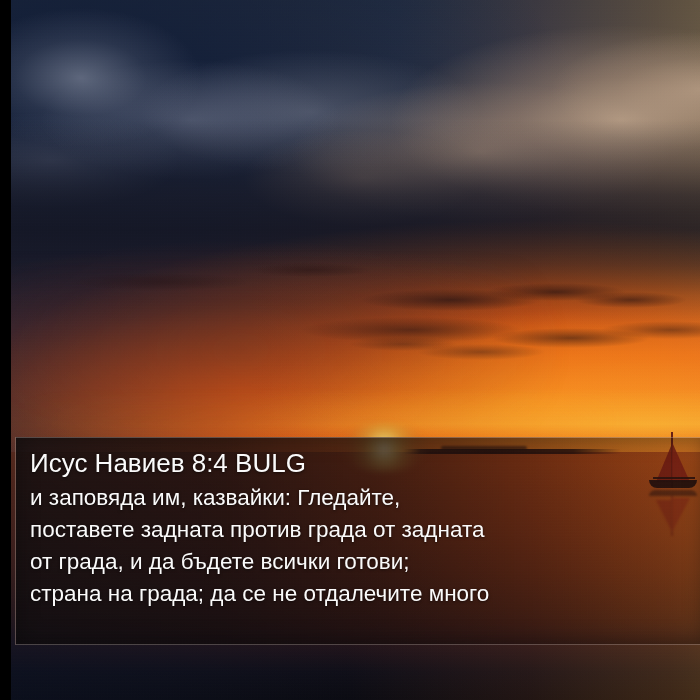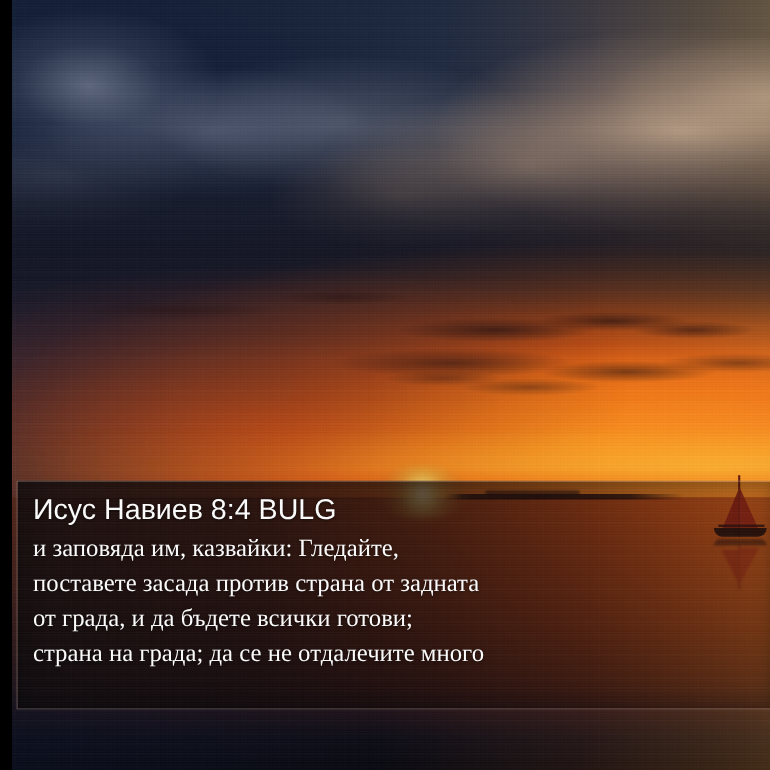--- a/index.html
+++ b/index.html
@@ -320,21 +320,20 @@
     margin: 0;
     padding: 0;
     list-style: none;
   }
   #verse-body li {
     color: #ffffff;
     font-size: 22.5px;
     line-height: 32px;
     white-space: nowrap;
     text-shadow: 0 1px 3px rgba(0,0,0,0.6);
-    font-family: Liberation Serif, serif;
   }
 
   
   .grain {
     opacity: 0.05;
     background-image:
       repeating-linear-gradient(0deg, rgba(255,255,255,0.5) 0px, rgba(0,0,0,0.5) 1px, rgba(255,255,255,0.4) 2px, rgba(0,0,0,0.4) 3px),
       repeating-linear-gradient(90deg, rgba(255,255,255,0.4) 0px, rgba(0,0,0,0.4) 1px, rgba(255,255,255,0.3) 2px, rgba(0,0,0,0.3) 3px);
   }
 </style>
@@ -371,20 +370,20 @@
       <div class="sail-fore"></div>
       <div class="sail-main"></div>
       <div class="hull"></div>
     </div>
   </div>
 
   <div id="verse-overlay">
     <div id="verse-title">Исус Навиев 8:4 BULG</div>
     <ul id="verse-body">
       <li>и заповяда им, казвайки: Гледайте,</li>
-      <li>поставете засада против страна от задната</li>
+      <li>поставете задната против града от задната</li>
       <li>от града, и да бъдете всички готови;</li>
       <li>страна на града; да се не отдалечите много</li>
     </ul>
   </div>
 
   <div class="layer grain"></div>
 </div>
 
 </body></html>

